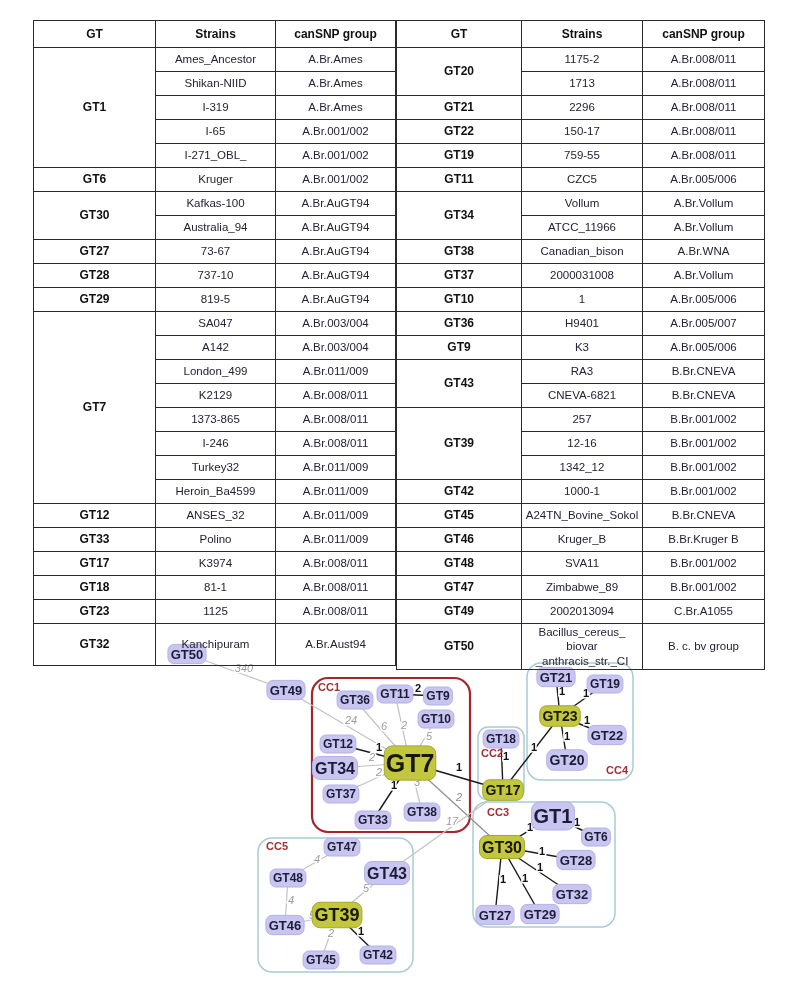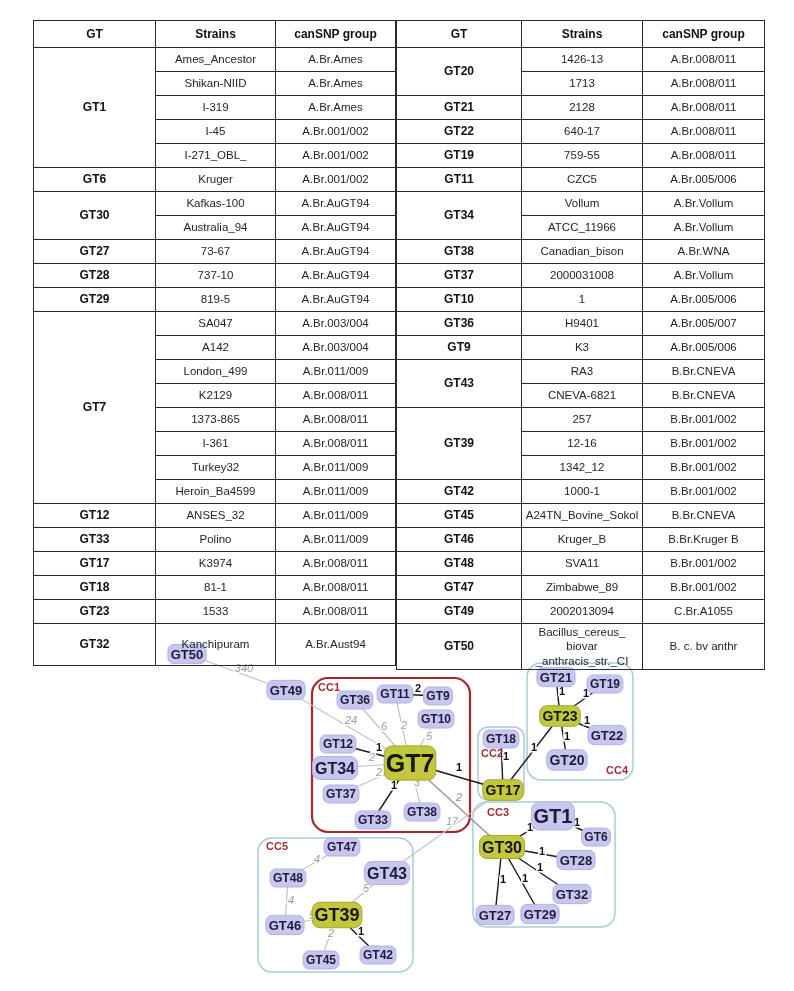--- a/index.html
+++ b/index.html
@@ -259,21 +259,21 @@
           </tr>
           <tr>
             <td>Shikan-NIID</td>
             <td>A.Br.Ames</td>
           </tr>
           <tr>
             <td>I-319</td>
             <td>A.Br.Ames</td>
           </tr>
           <tr>
-            <td>I-45</td>
+            <td>I-65</td>
             <td>A.Br.001/002</td>
           </tr>
           <tr>
             <td>I-271_OBL_</td>
             <td>A.Br.001/002</td>
           </tr>
           <tr>
             <td rowspan="1" class="gt">GT6</td>
             <td>Kruger</td>
             <td>A.Br.001/002</td>
@@ -317,21 +317,21 @@
           </tr>
           <tr>
             <td>K2129</td>
             <td>A.Br.008/011</td>
           </tr>
           <tr>
             <td>1373-865</td>
             <td>A.Br.008/011</td>
           </tr>
           <tr>
-            <td>I-361</td>
+            <td>I-246</td>
             <td>A.Br.008/011</td>
           </tr>
           <tr>
             <td>Turkey32</td>
             <td>A.Br.011/009</td>
           </tr>
           <tr>
             <td>Heroin_Ba4599</td>
             <td>A.Br.011/009</td>
           </tr>
@@ -350,21 +350,21 @@
             <td>K3974</td>
             <td>A.Br.008/011</td>
           </tr>
           <tr>
             <td rowspan="1" class="gt">GT18</td>
             <td>81-1</td>
             <td>A.Br.008/011</td>
           </tr>
           <tr>
             <td rowspan="1" class="gt">GT23</td>
-            <td>1533</td>
+            <td>1125</td>
             <td>A.Br.008/011</td>
           </tr>
           <tr style="height: 42px;">
             <td rowspan="1" class="gt">GT32</td>
             <td>Kanchipuram</td>
             <td>A.Br.Aust94</td>
           </tr>
         </tbody>
     </table>
     <table id="table-right">
@@ -376,35 +376,35 @@
       <thead>
           <tr>
             <th>GT</th>
             <th>Strains</th>
             <th>canSNP group</th>
           </tr>
         </thead>
       <tbody>
           <tr>
             <td rowspan="2" class="gt">GT20</td>
-            <td>1426-13</td>
+            <td>1175-2</td>
             <td>A.Br.008/011</td>
           </tr>
           <tr>
             <td>1713</td>
             <td>A.Br.008/011</td>
           </tr>
           <tr>
             <td rowspan="1" class="gt">GT21</td>
-            <td>2128</td>
+            <td>2296</td>
             <td>A.Br.008/011</td>
           </tr>
           <tr>
             <td rowspan="1" class="gt">GT22</td>
-            <td>640-17</td>
+            <td>150-17</td>
             <td>A.Br.008/011</td>
           </tr>
           <tr>
             <td rowspan="1" class="gt">GT19</td>
             <td>759-55</td>
             <td>A.Br.008/011</td>
           </tr>
           <tr>
             <td rowspan="1" class="gt">GT11</td>
             <td>CZC5</td>
@@ -494,18 +494,18 @@
           <tr>
             <td rowspan="1" class="gt">GT49</td>
             <td>2002013094</td>
             <td>C.Br.A1055</td>
           </tr>
           <tr style="height: 42px;">
             <td rowspan="1" class="gt">GT50</td>
             <td>Bacillus_cereus_
 biovar
 _anthracis_str._CI</td>
-            <td>B. c. bv anthr</td>
+            <td>B. c. bv group</td>
           </tr>
         </tbody>
     </table>
   </div>
 </div>
 
 </body></html>

